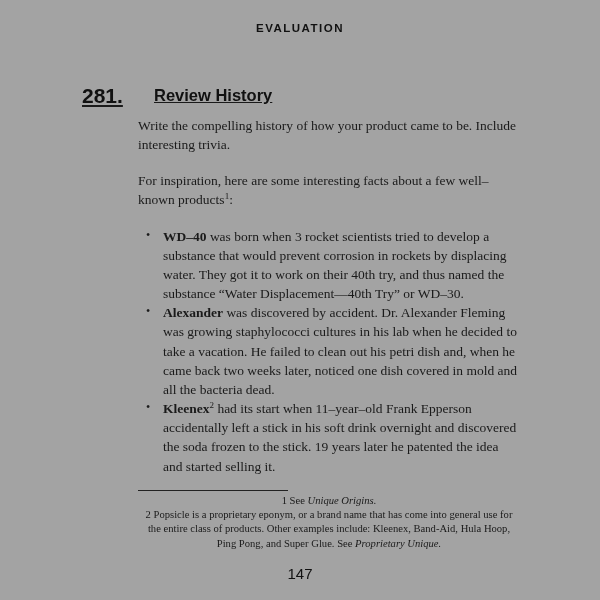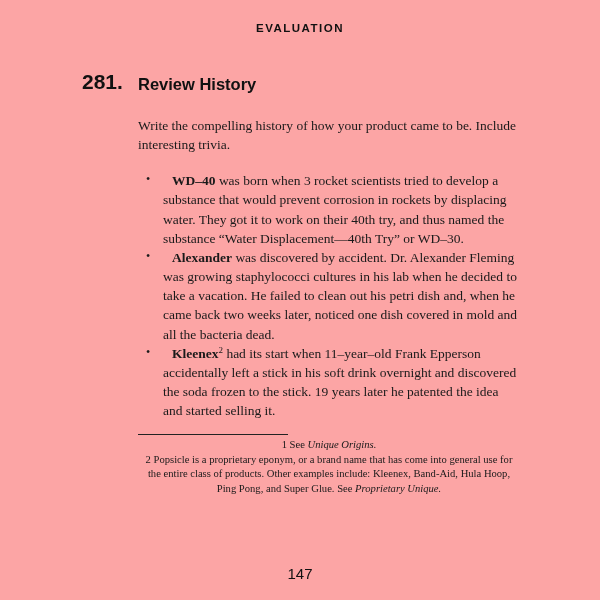--- a/index.html
+++ b/index.html
@@ -4,21 +4,21 @@
 <style>
   html, body {
     margin: 0;
     padding: 0;
     background: #ffffff;
   }
   .page {
     position: relative;
     width: 600px;
     height: 600px;
-    background: #fca5a5;
+    background: #a3a3a3;
     color: #1a1a1a;
     overflow: hidden;
     box-sizing: border-box;
   }
   .running-head {
     position: absolute;
     top: 22px;
     left: 0;
     width: 100%;
     text-align: center;
@@ -27,36 +27,37 @@
     font-size: 11.5px;
     letter-spacing: 1.5px;
     color: #111;
   }
   .title-row {
     position: absolute;
     top: 70px;
     left: 82px;
     right: 80px;
     display: flex;
-    align-items: flex-end;
+    align-items: center;
+    text-decoration: underline;
   }
   .entry-number {
     font-family: "Liberation Sans", sans-serif;
     font-weight: bold;
     font-size: 21px;
     color: #111;
     width: 56px;
     flex: 0 0 56px;
   }
   .entry-title {
     font-family: "Liberation Sans", sans-serif;
     font-weight: bold;
     font-size: 16.5px;
     color: #111;
-    margin: 0;
+    margin: 16px;
   }
   .body-col {
     position: absolute;
     top: 116px;
     left: 138px;
     width: 382px;
     font-family: "Liberation Serif", serif;
     font-size: 13.5px;
     line-height: 1.42;
     color: #1a1a1a;
@@ -79,21 +80,20 @@
     margin: 0;
   }
   .bullet-marker {
     position: absolute;
     left: 0;
     top: 0;
     font-size: 12px;
   }
   .lead {
     font-weight: bold;
-    margin-left: 9px;
   }
   .footnotes {
     margin-top: 14px;
   }
   .fn-rule {
     width: 150px;
     border-top: 1px solid #222;
     margin: 0 0 3px 0;
     height: 0;
   }
@@ -128,20 +128,21 @@
 
   <div class="title-row">
     <span class="entry-number">281.</span>
     <h1 class="entry-title">Review History</h1>
   </div>
 
   <div class="body-col">
 
     <p class="para">Write the compelling history of how your product came to be. Include interesting trivia.</p>
 
+    <p class="para"><span>For inspiration, here are some interesting facts about a few well–known products</span><sup>1</sup><span>:</span></p>
 
     <ul class="fact-list">
       <li><span class="bullet-marker">•</span><span class="lead">WD–40</span><sup></sup><span> was born when 3 rocket scientists tried to develop a substance that would prevent corrosion in rockets by displacing water. They got it to work on their 40th try, and thus named the substance “Water Displacement—40th Try” or WD–30.</span></li>
       <li><span class="bullet-marker">•</span><span class="lead">Alexander</span><sup></sup><span> was discovered by accident. Dr. Alexander Fleming was growing staphylococci cultures in his lab when he decided to take a vacation. He failed to clean out his petri dish and, when he came back two weeks later, noticed one dish covered in mold and all the bacteria dead.</span></li>
       <li><span class="bullet-marker">•</span><span class="lead">Kleenex</span><sup>2</sup><span> had its start when 11–year–old Frank Epperson accidentally left a stick in his soft drink overnight and discovered the soda frozen to the stick. 19 years later he patented the idea and started selling it.</span></li>
     </ul>
 
     <div class="footnotes">
       <div class="fn-rule"></div>
       <p class="fn"><span>1 See </span><i>Unique Origins.</i></p>

